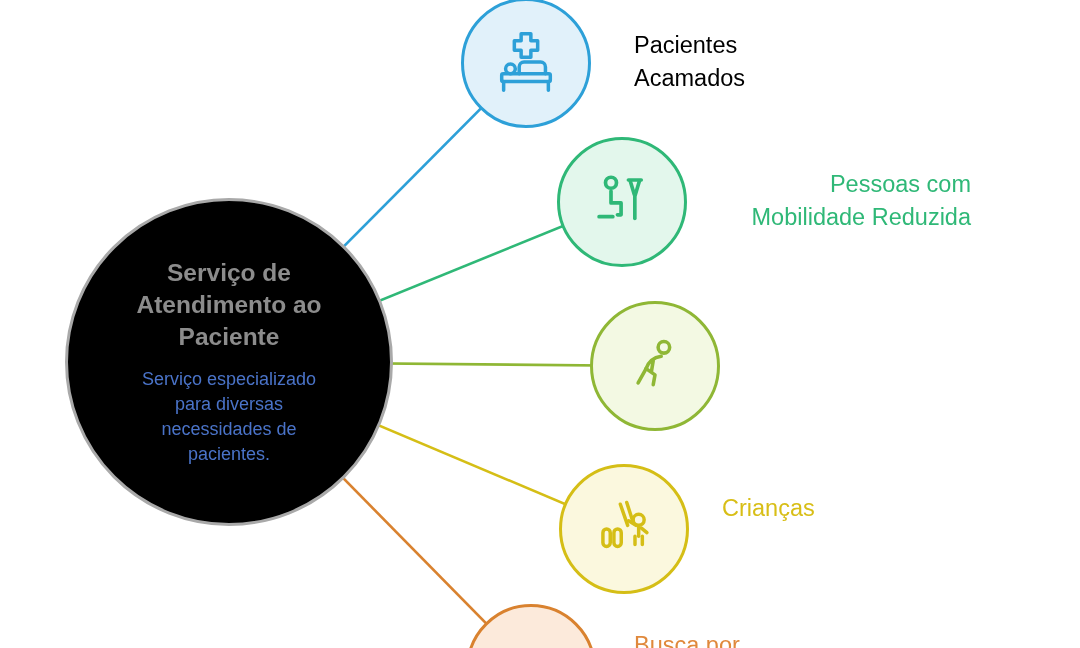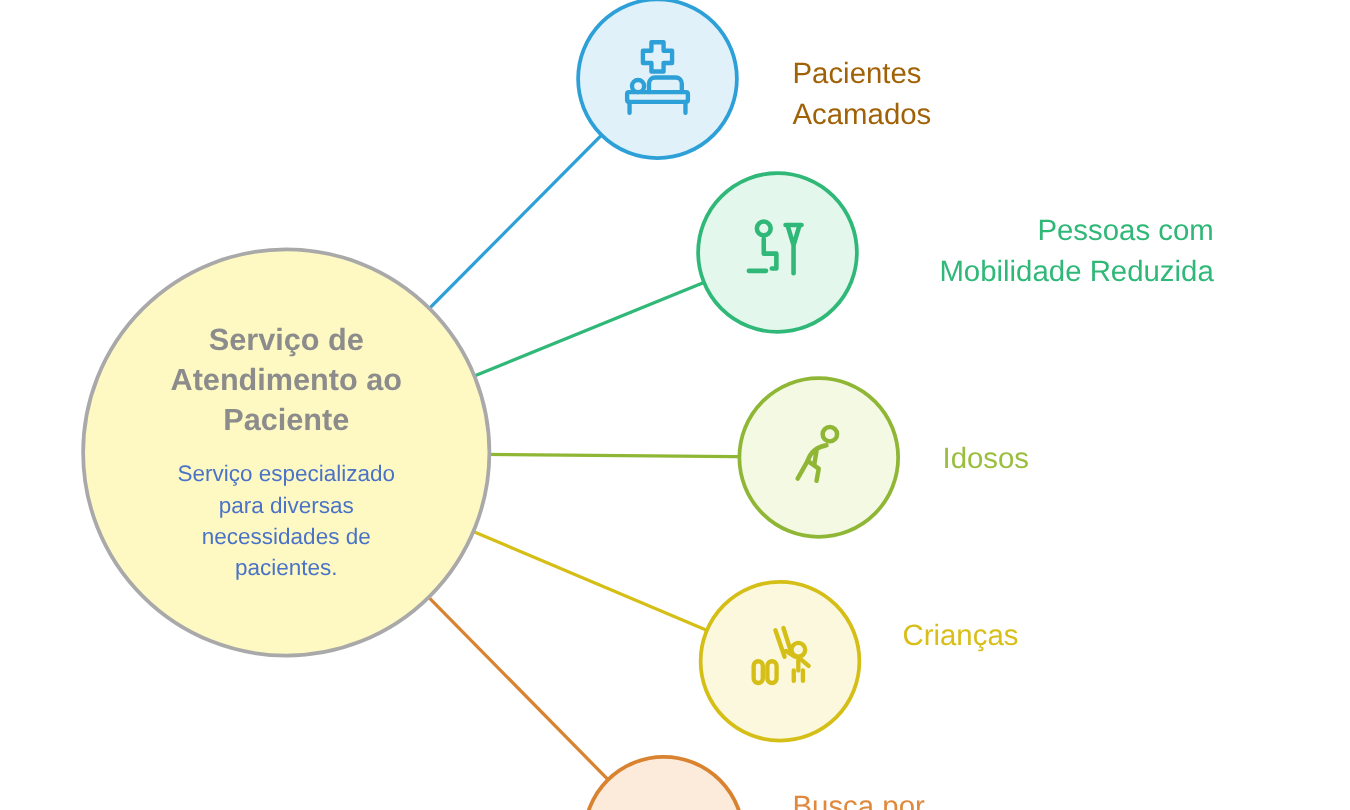--- a/index.html
+++ b/index.html
@@ -7,33 +7,33 @@
     width:1080px;height:648px;overflow:hidden;background:#ffffff;
     font-family:"Liberation Sans", sans-serif;
     -webkit-font-smoothing:antialiased;
   }
   .stage{position:relative;width:1080px;height:648px;overflow:hidden;background:#ffffff;}
   .connectors{position:absolute;left:0;top:0;width:1080px;height:648px;z-index:1;}
   .node{position:absolute;border-radius:50%;box-sizing:border-box;z-index:2;
         display:flex;align-items:center;justify-content:center;}
   .node-center{
     left:65px;top:198px;width:328px;height:328px;
-    background:#fef9c3;border:3px solid #A9A9A9;
+    background:#000000;border:3px solid #A9A9A9;
     flex-direction:column;text-align:center;
   }
   .center-title{width:218px;color:#8C8C8C;font-weight:bold;font-size:24.5px;line-height:32px;}
   .center-subtitle{width:206px;margin-top:14px;color:#4A73C8;font-size:18px;line-height:25px;}
   .sat{width:130px;height:130px;border-width:3px;border-style:solid;}
   .n-blue  {left:461px;top:-2px;  background:#E1F1FA;border-color:#2DA0D8;color:#2DA0D8;}
   .n-green {left:557px;top:137px; background:#E3F7EC;border-color:#2FB877;color:#2FB877;}
   .n-olive {left:590px;top:301px; background:#F3F9E3;border-color:#8FB735;color:#8FB735;}
   .n-yellow{left:559px;top:464px; background:#FBF8DE;border-color:#D5BE16;color:#D5BE16;}
   .n-orange{left:466px;top:604px; background:#FCEADB;border-color:#D9822F;color:#D9822F;}
   .label{position:absolute;z-index:3;font-size:23.5px;line-height:33px;font-weight:normal;}
-  .l-blue  {left:634px;top:42px; width:180px;color:#a16207;}
+  .l-blue  {left:634px;top:29px; width:180px;color:#000000;}
   .l-green {left:723px;top:168px;width:248px;color:#2FB877;text-align:right;}
   .l-olive {left:754px;top:350px;width:200px;color:#9ABF3E;}
   .l-yellow{left:722px;top:492px;width:200px;color:#D8BE16;}
   .l-orange{left:634px;top:629px;width:220px;color:#E0893C;}
   .icon{display:block;}
   .icon *{fill:none;stroke:currentColor;stroke-linecap:round;stroke-linejoin:round;}
 </style>
 </head>
 <body>
 
@@ -77,21 +77,20 @@
 
   <div class="node sat n-olive">
     <svg class="icon" width="64" height="64" viewBox="0 0 72 72" stroke-width="4">
       <circle cx="46" cy="15" r="6.5"></circle>
       <path d="M43 25 q-13 2 -17 14"></path>
       <path d="M34 30 l-2 12"></path>
       <path d="M26 39 l-9 16"></path>
       <path d="M26 39 l10 7 l-2 11"></path>
     </svg>
   </div>
-  <div class="label l-olive">Idosos</div>
 
   <div class="node sat n-yellow">
     <svg class="icon" width="66" height="66" viewBox="0 0 72 72" stroke-width="3.8">
       <rect x="13" y="36" width="8" height="19" rx="4"></rect>
       <rect x="25" y="36" width="8" height="19" rx="4"></rect>
       <path d="M32 9 l8 23 M39 7 l7 22"></path>
       <circle cx="52" cy="26" r="6"></circle>
       <path d="M49 32 l-8 -5"></path>
       <path d="M52 33 v11"></path>
       <path d="M55 35 l6 5"></path>

